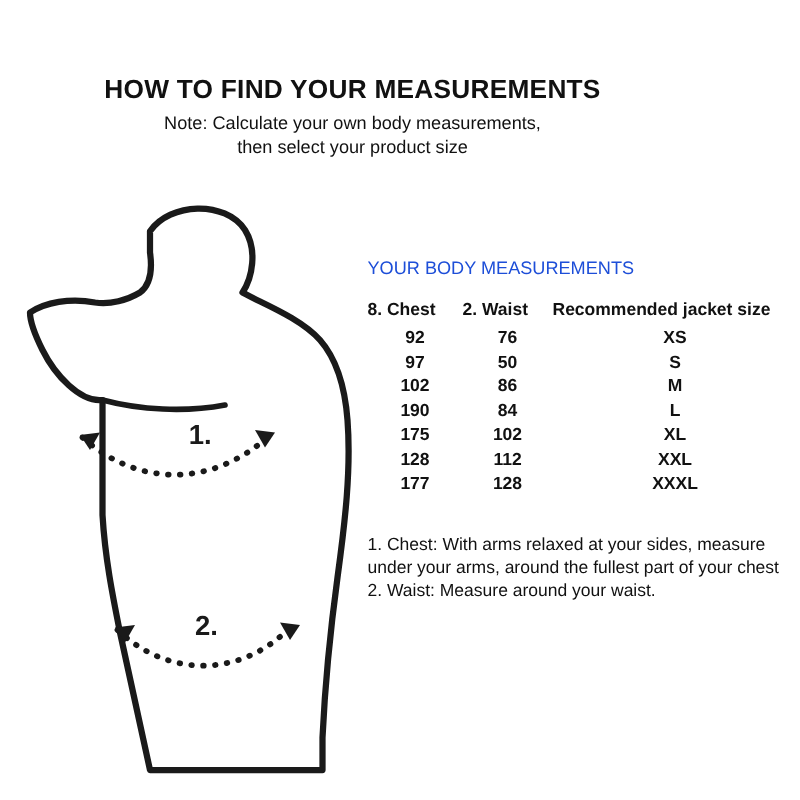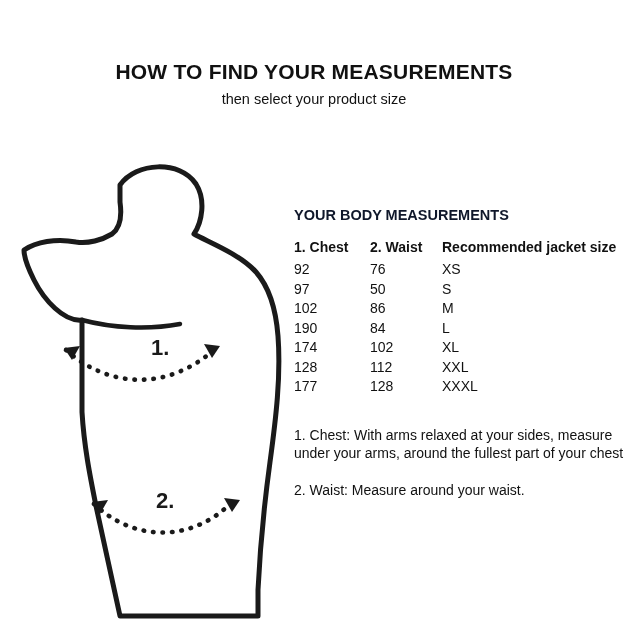--- a/index.html
+++ b/index.html
@@ -21,21 +21,20 @@
     height: 640px;
   }
 
   
   .header {
     position: absolute;
     top: 60px;
     left: 0;
     width: 564px;
     text-align: center;
-    margin-left: 32px;
   }
   .title {
     font-size: 21px;
     font-weight: bold;
     letter-spacing: 0.2px;
     color: #111111;
     margin: 0 0 6px 0;
   }
   .subtitle-line {
     font-size: 14.5px;
@@ -57,63 +56,64 @@
 
   
   .info {
     position: absolute;
     left: 294px;
     top: 206px;
     width: 344px;
   }
   .info-head {
     font-size: 14.5px;
-    font-weight: bold;
+    font-weight: normal;
     line-height: 19px;
-    color: #0f172a;
+    color: #1d4ed8;
     margin-bottom: 14px;
   }
 
   table.meas {
     border-collapse: collapse;
     font-size: 14px;
     color: #111111;
     width: 100%;
   }
   table.meas th {
     text-align: left;
     font-weight: bold;
     font-size: 14px;
     padding: 0 0 6px 0;
   }
   table.meas td {
-    text-align: left;
-    font-weight: normal;
+    text-align: center;
+    font-weight: bold;
     padding: 0 0 2.5px 0;
     line-height: 17px;
   }
   table.meas th.c1, table.meas td.c1 { width: 76px; }
   table.meas th.c2, table.meas td.c2 { width: 72px; }
   table.meas th.c3, table.meas td.c3 { width: auto; margin-top: 46px; }
 
   .note {
     font-size: 14px;
     line-height: 18.5px;
     color: #111111;
   }
   .note.first { margin-top: 28px; }
-  .note.second { margin-top: 18px; }
+  .note.second { }
 </style>
 </head>
 <body>
 
 <div class="page">
 
   <div class="header">
     <div class="title">HOW TO FIND YOUR MEASUREMENTS</div>
+    <div class="subtitle-line">Note: Calculate your own body measurements,</div>
     <div class="subtitle-line">then select your product size</div>
   </div>
 
   <div class="figure">
     <svg width="290" height="480" viewBox="0 0 290 480" xmlns="http://www.w3.org/2000/svg">
 
       <g fill="none" stroke="#1a1a1a" stroke-width="5" stroke-linejoin="round" stroke-linecap="round">
 
         <path d="M112 35
                  C 128 12, 172 10, 188 34
@@ -159,21 +159,21 @@
   </div>
 
   <div class="info">
     <div class="info-head">
       <div>YOUR BODY MEASUREMENTS</div>
     </div>
 
     <table class="meas">
       <thead>
         <tr>
-          <th class="c1">1. Chest</th>
+          <th class="c1">8. Chest</th>
           <th class="c2">2. Waist</th>
           <th class="c3">Recommended jacket size</th>
         </tr>
       </thead>
       <tbody>
         <tr>
           <td class="c1">92</td>
           <td class="c2">76</td>
           <td class="c3">XS</td>
         </tr>
@@ -186,21 +186,21 @@
           <td class="c1">102</td>
           <td class="c2">86</td>
           <td class="c3">M</td>
         </tr>
         <tr>
           <td class="c1">190</td>
           <td class="c2">84</td>
           <td class="c3">L</td>
         </tr>
         <tr>
-          <td class="c1">174</td>
+          <td class="c1">175</td>
           <td class="c2">102</td>
           <td class="c3">XL</td>
         </tr>
         <tr>
           <td class="c1">128</td>
           <td class="c2">112</td>
           <td class="c3">XXL</td>
         </tr>
         <tr>
           <td class="c1">177</td>

